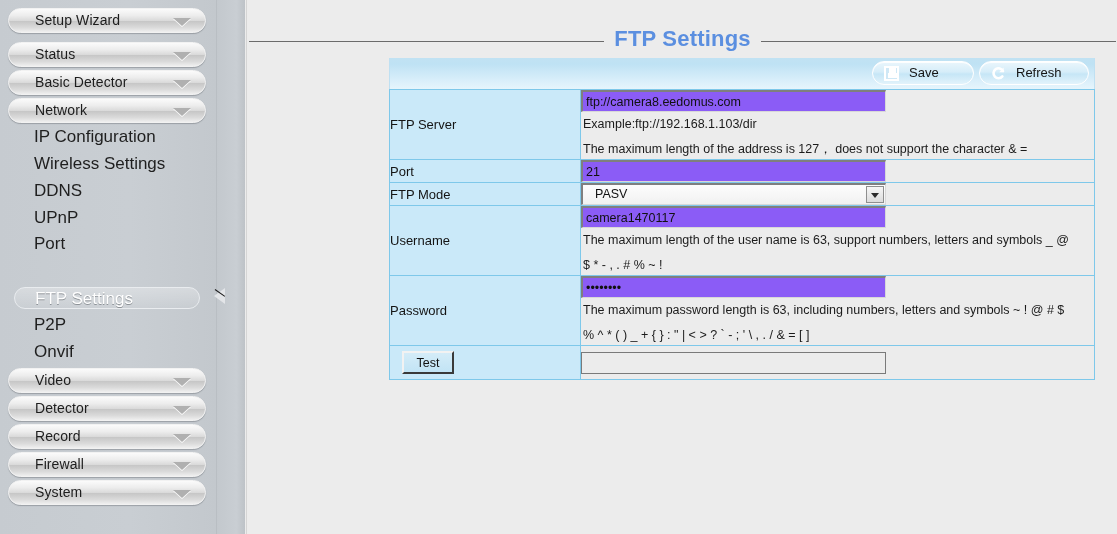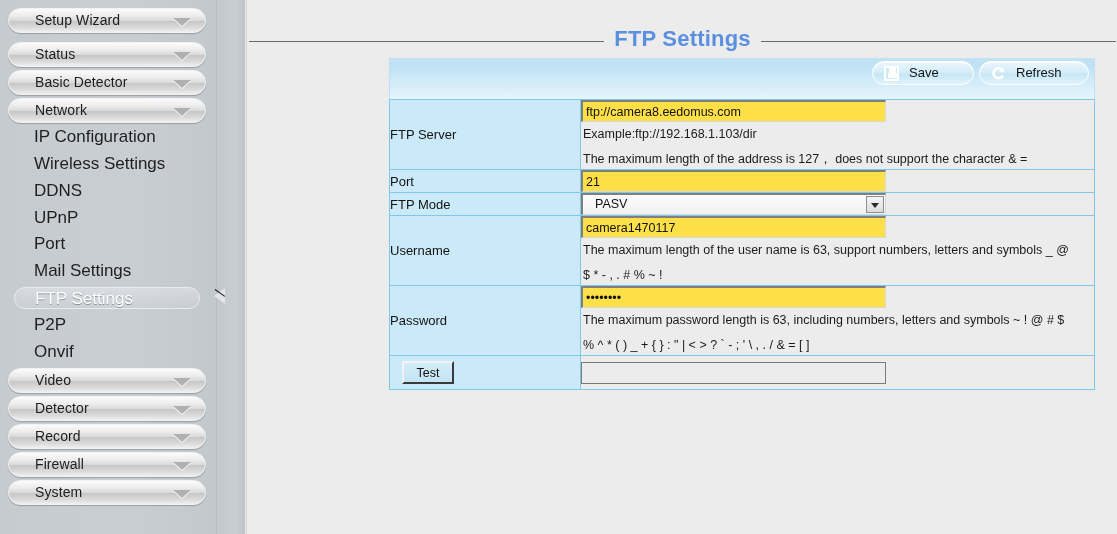--- a/index.html
+++ b/index.html
@@ -131,21 +131,21 @@
     padding: 0 10px;
   }
 
   #panel {
     position: absolute;
     left: 142px; top: 58px;
     width: 706px;
   }
   #toolbar {
     position: relative;
-    height: 41px;
+    height: 31px;
     background: linear-gradient(to bottom,#c1e2f3 0%,#bfe2f4 20%,#d8eefa 70%,#e6f5fc 100%);
     border-left: 1px solid #bfe0f2;
     border-right: 1px solid #bfe0f2;
   }
   .tb-btn {
     position: absolute;
     top: 3px;
     height: 24px;
     border-radius: 12px;
     border: 1px solid #ffffff;
@@ -217,21 +217,21 @@
   }
   .field {
     width: 305px;
     height: 22px;
     box-sizing: border-box;
     border: 2px inset #b8b8b8;
     border-top: 2px solid #7f7f7f;
     border-left: 2px solid #7f7f7f;
     border-right: 1px solid #d8d8d8;
     border-bottom: 1px solid #d8d8d8;
-    background: #fde047;
+    background: #8b5cf6;
     font-family: "Liberation Sans", sans-serif;
     font-size: 12.5px;
     color: #111;
     padding: 0 3px;
     outline: none;
   }
   .selectbox {
     width: 305px;
     height: 22px;
     box-sizing: border-box;
@@ -312,21 +312,20 @@
     <div class="menu-group" style="top:98px">
       <span class="mg-label">Network</span>
       <span class="mg-arrow"></span>
     </div>
 
     <div class="menu-sub" style="top:126px"><span>IP Configuration</span></div>
     <div class="menu-sub" style="top:153px"><span>Wireless Settings</span></div>
     <div class="menu-sub" style="top:180px"><span>DDNS</span></div>
     <div class="menu-sub" style="top:207px"><span>UPnP</span></div>
     <div class="menu-sub" style="top:233px"><span>Port</span></div>
-    <div class="menu-sub" style="top:260px"><span>Mail Settings</span></div>
     <div class="menu-sub selected" style="top:287px"><span>FTP Settings</span></div>
     <div class="menu-sub" style="top:314px"><span>P2P</span></div>
     <div class="menu-sub" style="top:341px"><span>Onvif</span></div>
 
     <div class="menu-group" style="top:368px">
       <span class="mg-label">Video</span>
       <span class="mg-arrow"></span>
     </div>
     <div class="menu-group" style="top:396px">
       <span class="mg-label">Detector</span>

